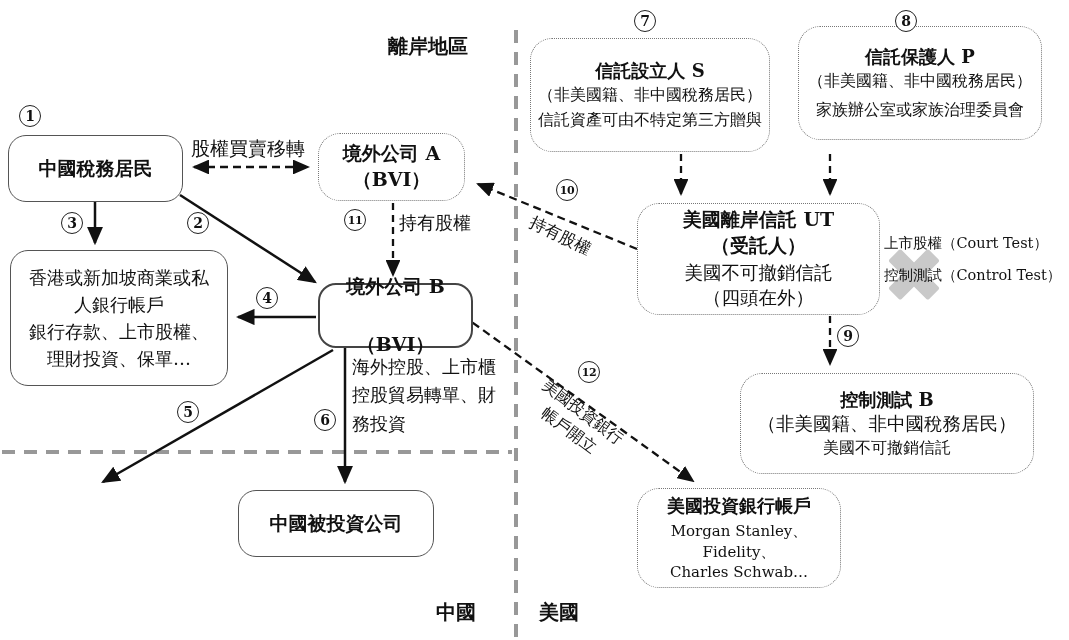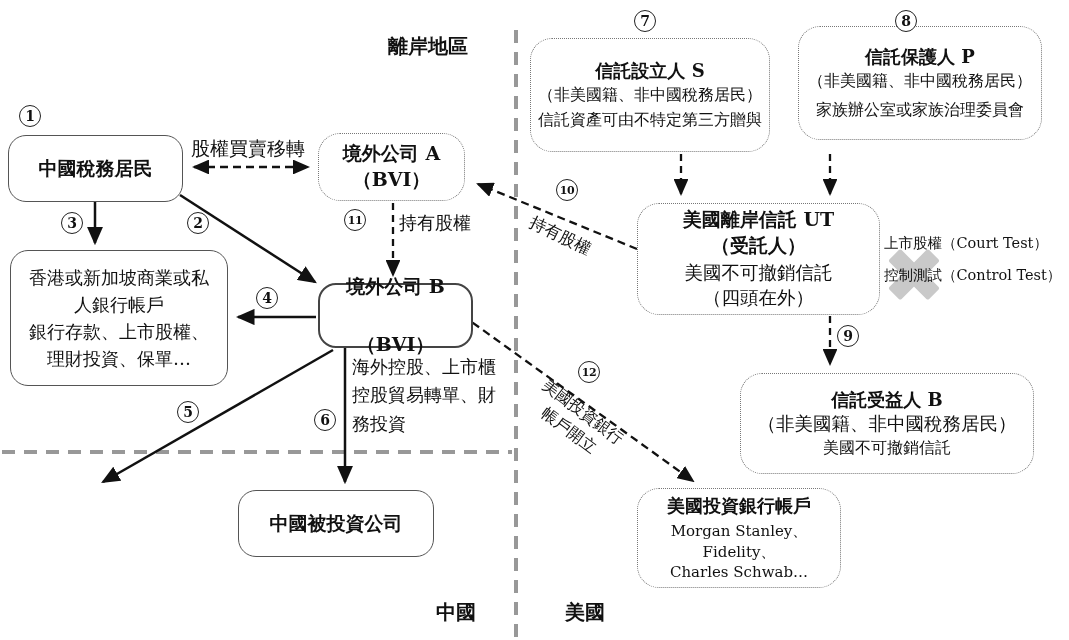--- a/index.html
+++ b/index.html
@@ -66,21 +66,21 @@
     <line x1="681" y1="154" x2="681" y2="194" stroke="#111" stroke-width="2.3" stroke-dasharray="7 5" marker-end="url(#ah)"></line>
     <line x1="830" y1="154" x2="830" y2="194" stroke="#111" stroke-width="2.3" stroke-dasharray="7 5" marker-end="url(#ah)"></line>
     <line x1="830" y1="316" x2="830" y2="364" stroke="#111" stroke-width="2.3" stroke-dasharray="7 5" marker-end="url(#ah)"></line>
     <line x1="637" y1="249" x2="478" y2="184" stroke="#111" stroke-width="2.3" stroke-dasharray="8 5" marker-end="url(#ah)"></line>
     <line x1="393" y1="203" x2="393" y2="275" stroke="#111" stroke-width="2.3" stroke-dasharray="7 5" marker-end="url(#ah)"></line>
     <line x1="462" y1="315" x2="693" y2="481" stroke="#111" stroke-width="2.3" stroke-dasharray="8 5" marker-end="url(#ah)"></line>
   </svg>
 
   <div class="lbl region" style="left:388px;top:33px;">離岸地區</div>
   <div class="lbl region" style="left:436px;top:599px;">中國</div>
-  <div class="lbl region" style="left:565px;top:599px;">美國</div>
+  <div class="lbl region" style="left:539px;top:599px;">美國</div>
 
   <div class="box solid" style="left:8px;top:135px;width:175px;height:67px;">
     <span class="t">中國稅務居民</span>
   </div>
 
   <div class="box solid" style="left:10px;top:250px;width:218px;height:136px;font-size:18px;line-height:1.5;">
     <span>香港或新加坡商業或私</span>
     <span>人銀行帳戶</span>
     <span>銀行存款、上市股權、</span>
     <span>理財投資、保單…</span>
@@ -120,21 +120,21 @@
   </div>
 
   <div class="box dotted" style="left:637px;top:203px;width:243px;height:112px;">
     <span class="t">美國離岸信託 UT</span>
     <span class="t">（受託人）</span>
     <span class="sub-lg" style="margin-top:3px;">美國不可撤銷信託</span>
     <span class="sub-lg">（四頭在外）</span>
   </div>
 
   <div class="box dotted" style="left:740px;top:373px;width:294px;height:101px;">
-    <span class="t-sm">信託受益人 B</span>
+    <span class="t-sm">控制測試 B</span>
     <span class="sub-lg">（非美國籍、非中國稅務居民）</span>
     <span class="sub">美國不可撤銷信託</span>
   </div>
 
   <div class="box dotted" style="left:637px;top:488px;width:204px;height:100px;">
     <span class="t-sm">美國投資銀行帳戶</span>
     <span style="font-size:15px;margin-top:3px;">Morgan Stanley、Fidelity、</span>
     <span style="font-size:15px;">Charles Schwab…</span>
   </div>
 

